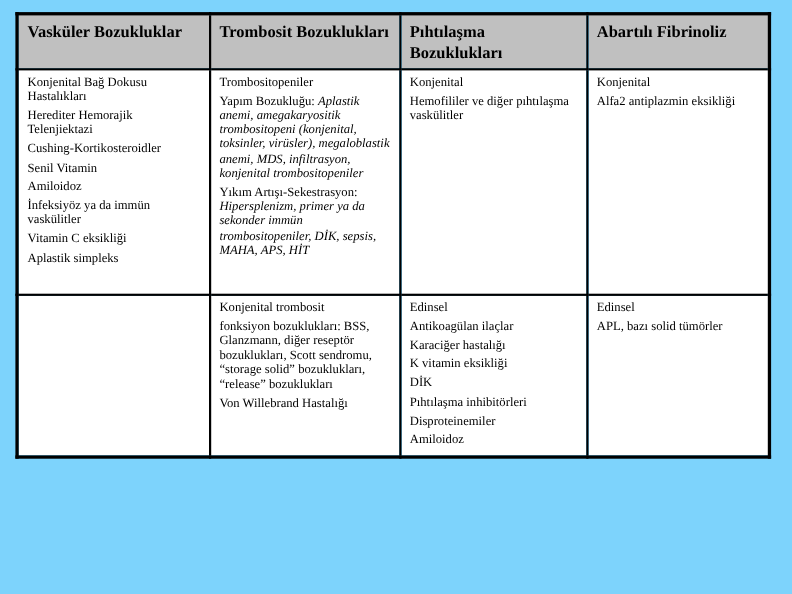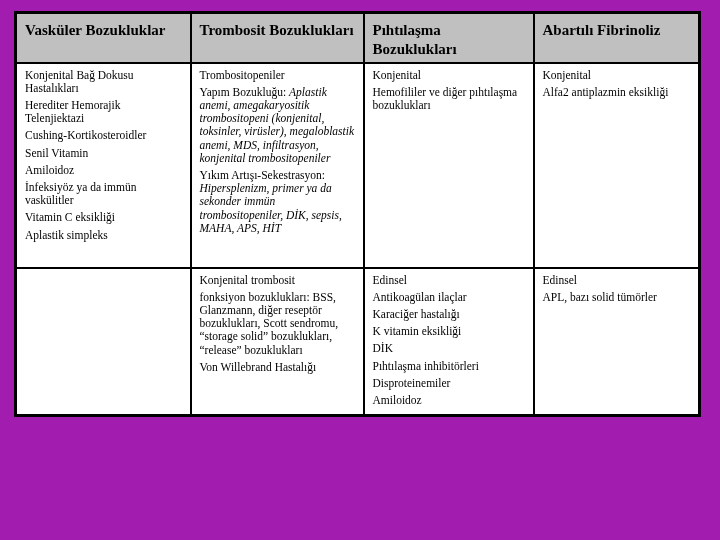--- a/index.html
+++ b/index.html
@@ -4,21 +4,21 @@
 <style>
   html, body {
     margin: 0;
     padding: 0;
     background: #ffffff;
   }
   .slide {
     position: relative;
     width: 720px;
     height: 540px;
-    background: #a21caf;
+    background: #7dd3fc;
     font-family: "Liberation Serif", serif;
     color: #000000;
     overflow: hidden;
   }
   table.tbl {
     position: absolute;
     left: 14px;
     top: 11px;
     width: 684px;
     border-collapse: collapse;
@@ -83,21 +83,21 @@
           <p>Vitamin C eksikliği</p>
           <p>Aplastik simpleks</p>
         </td>
         <td>
           <p class="b">Trombositopeniler</p>
           <p><span class="b">Yapım Bozukluğu:</span> <span class="i">Aplastik anemi, amegakaryositik trombositopeni (konjenital, toksinler, virüsler), megaloblastik anemi, MDS, infiltrasyon, konjenital trombositopeniler</span></p>
           <p><span class="b">Yıkım Artışı-Sekestrasyon:</span> <span class="i">Hipersplenizm, primer ya da sekonder immün trombositopeniler, DİK, sepsis, MAHA, APS, HİT</span></p>
         </td>
         <td>
           <p class="b">Konjenital</p>
-          <p>Hemofililer ve diğer pıhtılaşma bozuklukları</p>
+          <p>Hemofililer ve diğer pıhtılaşma vaskülitler</p>
         </td>
         <td>
           <p class="b">Konjenital</p>
           <p>Alfa2 antiplazmin eksikliği</p>
         </td>
       </tr>
       <tr class="row2">
         <td></td>
         <td>
           <p class="b">Konjenital trombosit</p>

